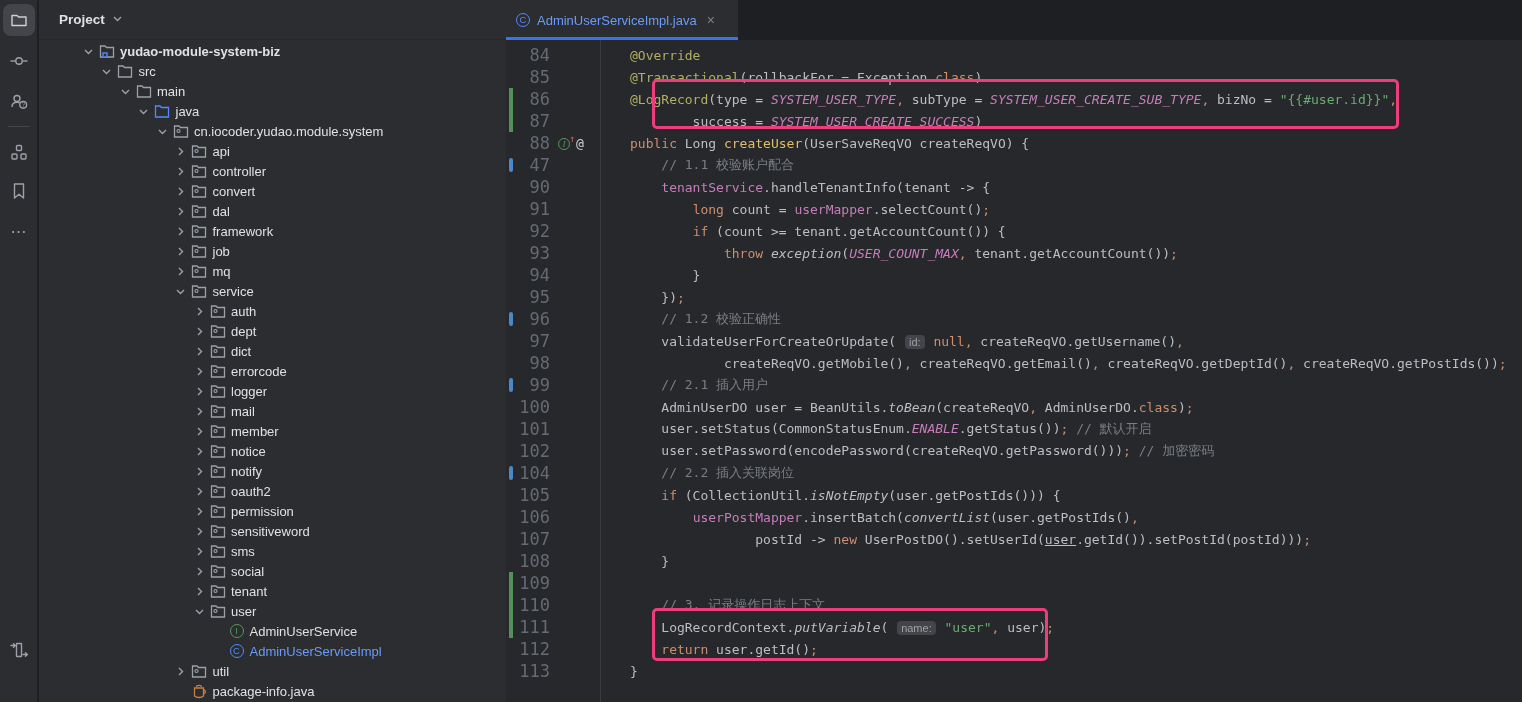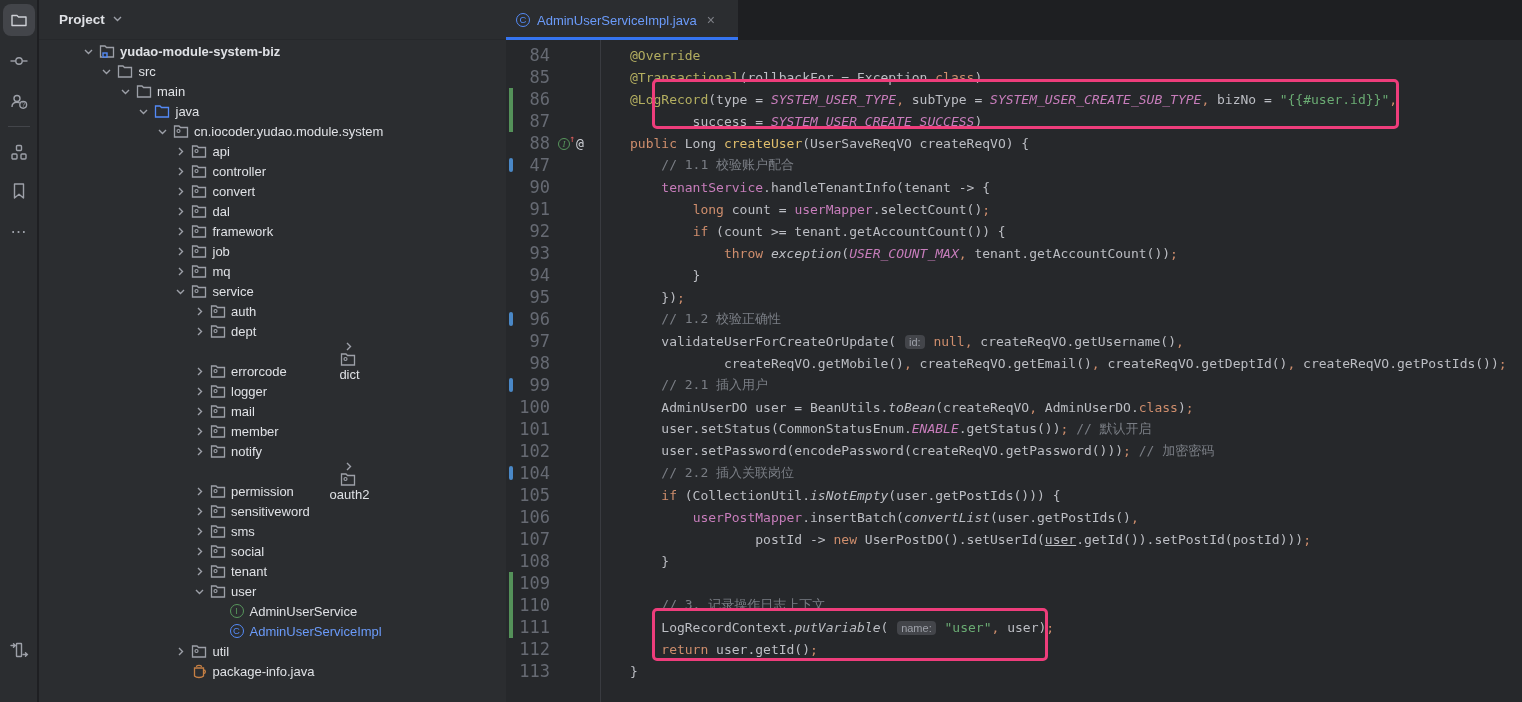--- a/index.html
+++ b/index.html
@@ -368,21 +368,21 @@
             </svg>
           </span>
           <span class="ticon">
             <svg width="17" height="15" viewBox="0 0 17 15">
               <path fill="none" stroke-width="1.3" stroke="#9da0a8" d="M1.5 2 L6 2 L7.5 3.5 L14.5 3.5 L14.5 13 L1.5 13 Z"></path>
               <circle cx="5.5" cy="7" r="1.5" fill="none" stroke="#9da0a8" stroke-width="1.2"></circle>
             </svg>
           </span>
           <span class="tlabel">dept</span>
         </div>
-        <div class="tree-row" style="padding-left: 151px; flex-direction: column;">
+        <div class="tree-row" style="padding-left: 151px;">
           <span class="chev">
             <svg width="11" height="11" viewBox="0 0 11 11" fill="none" stroke="#9da0a8" stroke-width="1.4">
               <path d="M4 2 L7.5 5.5 L4 9"></path>
             </svg>
           </span>
           <span class="ticon">
             <svg width="17" height="15" viewBox="0 0 17 15">
               <path fill="none" stroke-width="1.3" stroke="#9da0a8" d="M1.5 2 L6 2 L7.5 3.5 L14.5 3.5 L14.5 13 L1.5 13 Z"></path>
               <circle cx="5.5" cy="7" r="1.5" fill="none" stroke="#9da0a8" stroke-width="1.2"></circle>
             </svg>
@@ -450,23 +450,37 @@
             <svg width="11" height="11" viewBox="0 0 11 11" fill="none" stroke="#9da0a8" stroke-width="1.4">
               <path d="M4 2 L7.5 5.5 L4 9"></path>
             </svg>
           </span>
           <span class="ticon">
             <svg width="17" height="15" viewBox="0 0 17 15">
               <path fill="none" stroke-width="1.3" stroke="#9da0a8" d="M1.5 2 L6 2 L7.5 3.5 L14.5 3.5 L14.5 13 L1.5 13 Z"></path>
               <circle cx="5.5" cy="7" r="1.5" fill="none" stroke="#9da0a8" stroke-width="1.2"></circle>
             </svg>
           </span>
+          <span class="tlabel">notice</span>
+        </div>
+        <div class="tree-row" style="padding-left: 151px;">
+          <span class="chev">
+            <svg width="11" height="11" viewBox="0 0 11 11" fill="none" stroke="#9da0a8" stroke-width="1.4">
+              <path d="M4 2 L7.5 5.5 L4 9"></path>
+            </svg>
+          </span>
+          <span class="ticon">
+            <svg width="17" height="15" viewBox="0 0 17 15">
+              <path fill="none" stroke-width="1.3" stroke="#9da0a8" d="M1.5 2 L6 2 L7.5 3.5 L14.5 3.5 L14.5 13 L1.5 13 Z"></path>
+              <circle cx="5.5" cy="7" r="1.5" fill="none" stroke="#9da0a8" stroke-width="1.2"></circle>
+            </svg>
+          </span>
           <span class="tlabel">notify</span>
         </div>
-        <div class="tree-row" style="padding-left: 151px; flex-direction: column;">
+        <div class="tree-row" style="padding-left: 151px;">
           <span class="chev">
             <svg width="11" height="11" viewBox="0 0 11 11" fill="none" stroke="#9da0a8" stroke-width="1.4">
               <path d="M4 2 L7.5 5.5 L4 9"></path>
             </svg>
           </span>
           <span class="ticon">
             <svg width="17" height="15" viewBox="0 0 17 15">
               <path fill="none" stroke-width="1.3" stroke="#9da0a8" d="M1.5 2 L6 2 L7.5 3.5 L14.5 3.5 L14.5 13 L1.5 13 Z"></path>
               <circle cx="5.5" cy="7" r="1.5" fill="none" stroke="#9da0a8" stroke-width="1.2"></circle>
             </svg>

